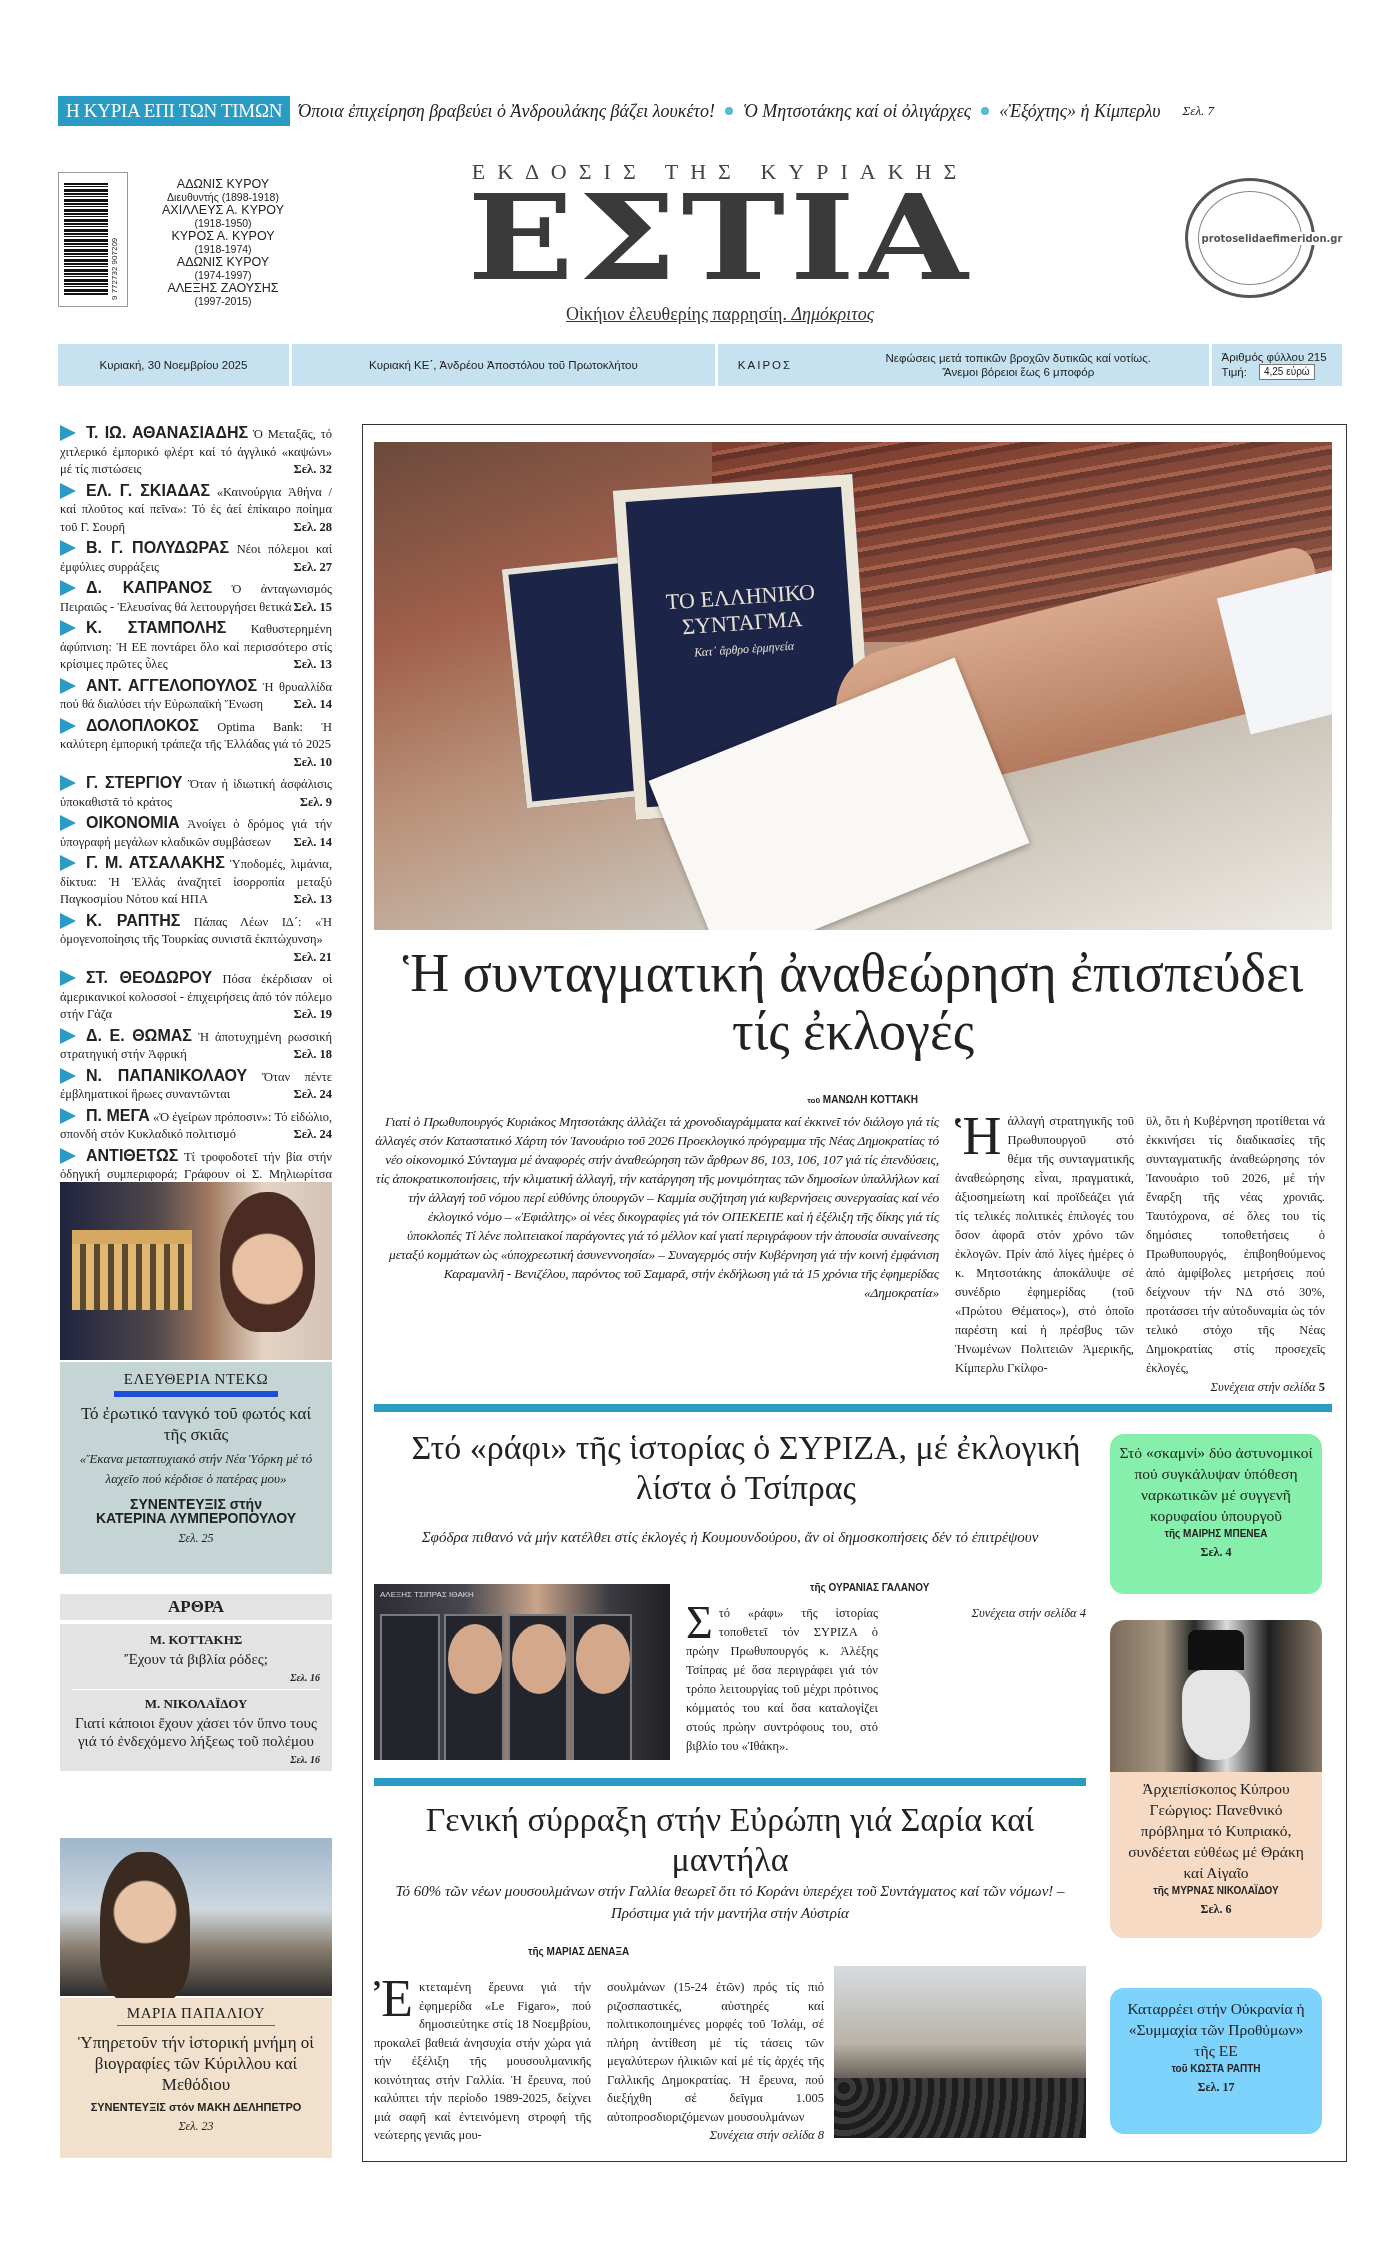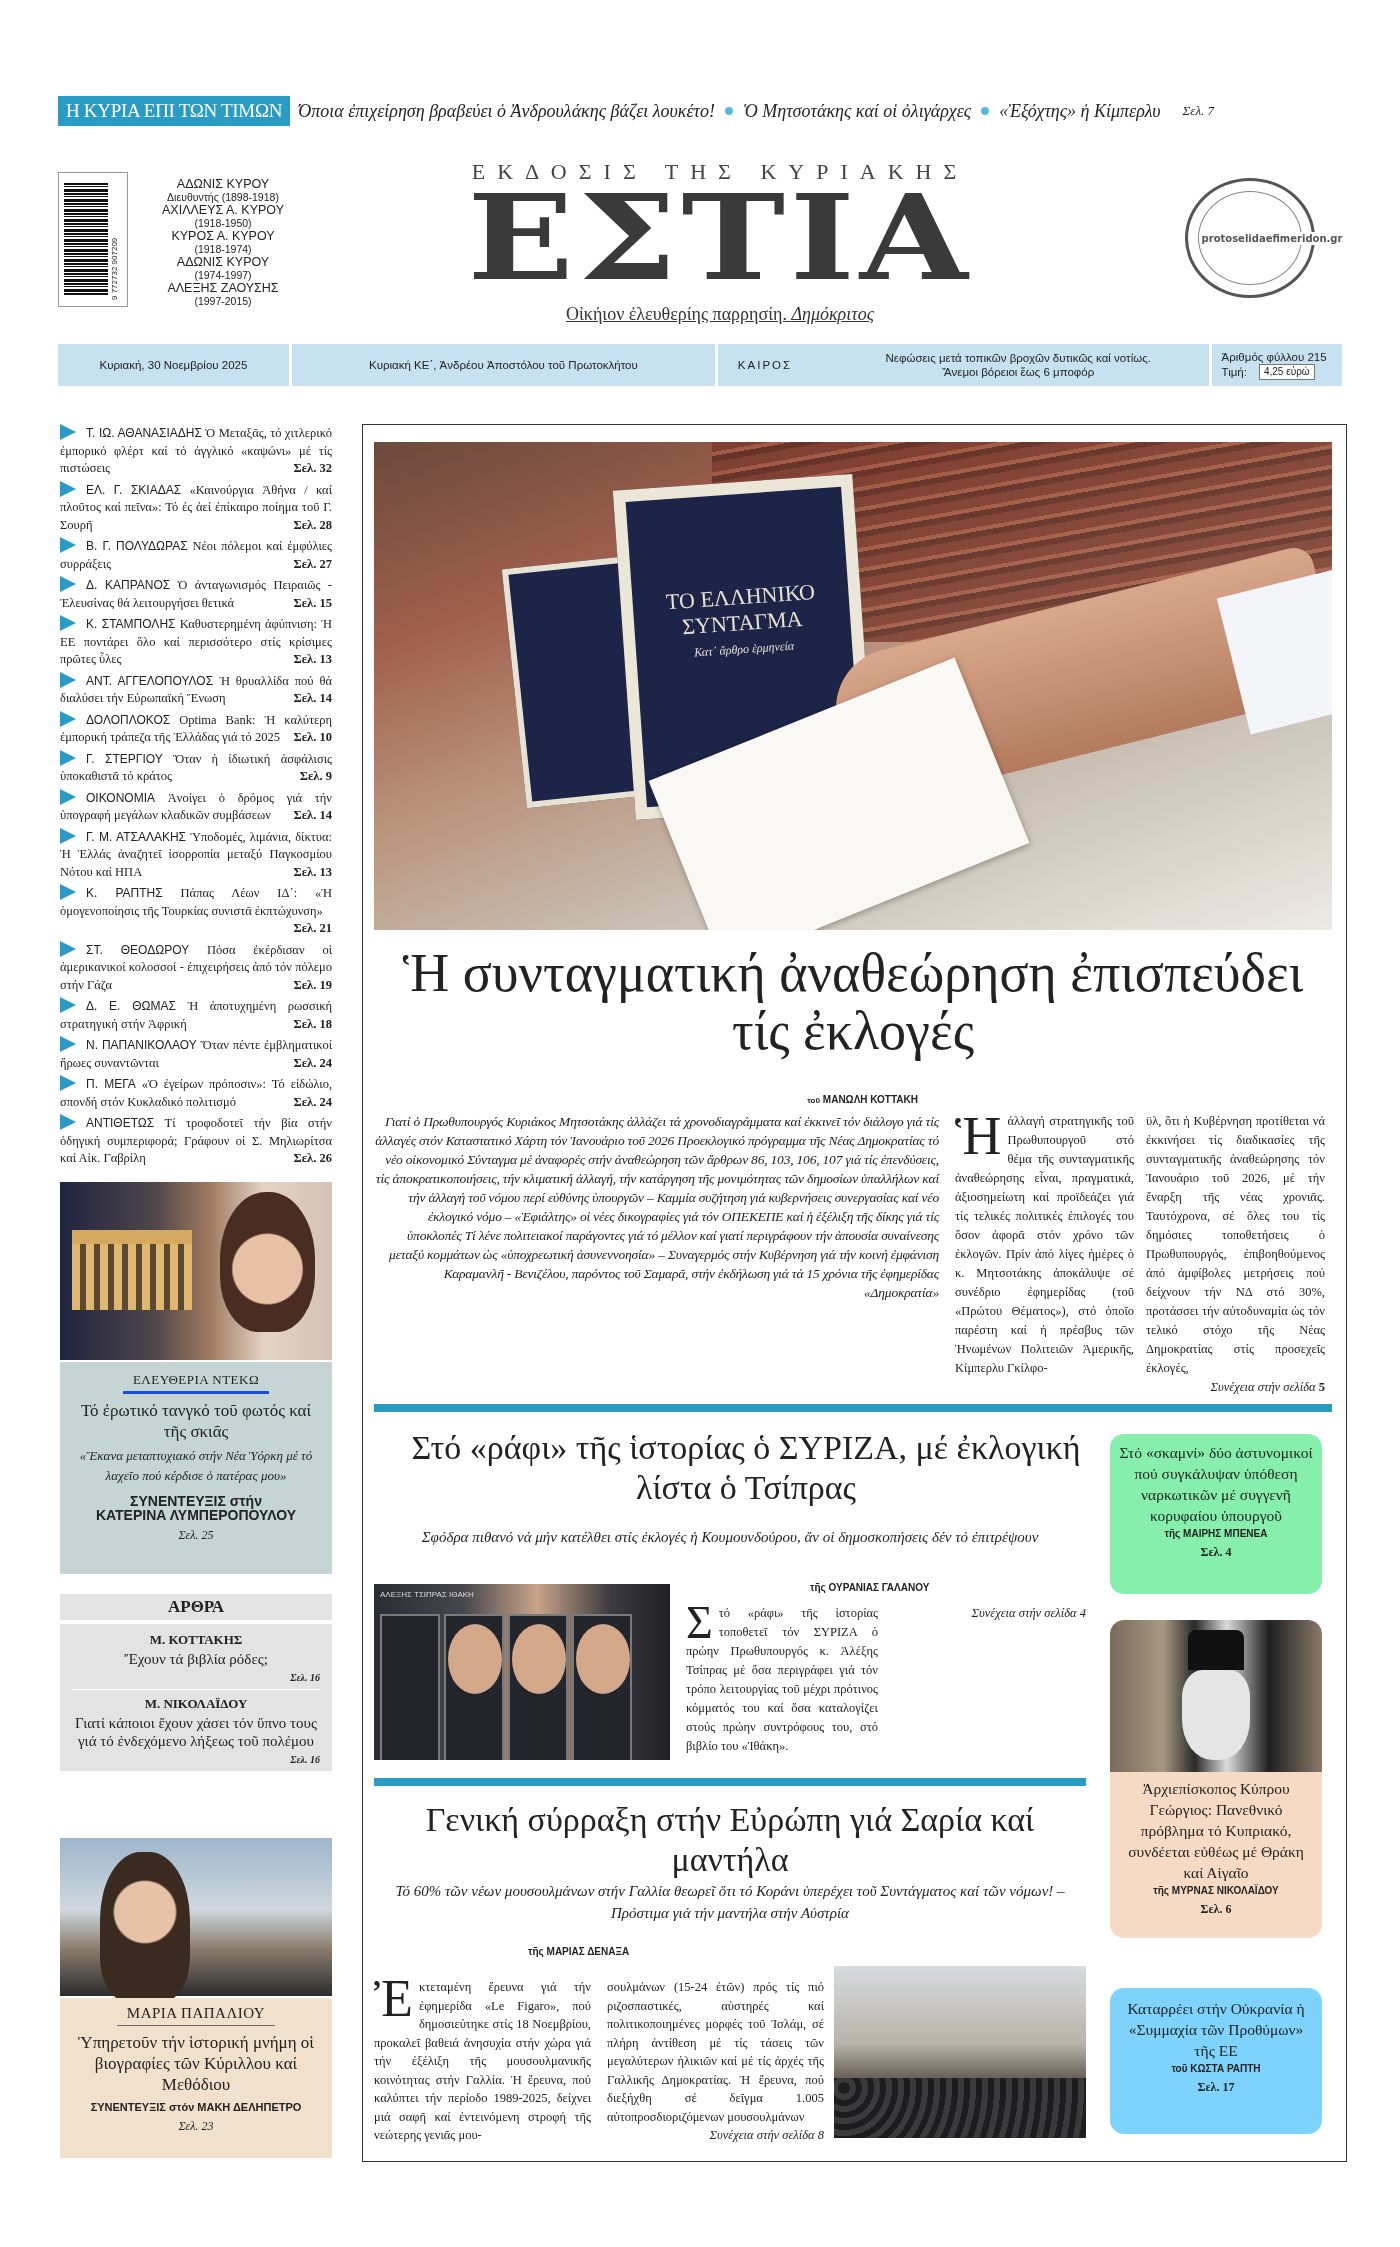--- a/index.html
+++ b/index.html
@@ -40,30 +40,30 @@
   .info-bar .c3 .k { letter-spacing: 2px; width: 90px; text-align: left; }
   .info-bar .c3 .v { flex: 1; }
   .info-bar .c4 { width: 131px; flex-direction: column; align-items: flex-start; padding-left: 10px; }
   .info-bar .price-row { display: flex; align-items: center; gap: 12px; }
   .info-bar .price { background: #fff; border: 1px solid #777; padding: 0 4px; font-size: 10px; }
 
   
   .left-col { position: absolute; left: 60px; top: 424px; width: 272px; }
   .toc-item { font-size: 12.5px; line-height: 17.5px; text-align: justify; margin-bottom: 3px; }
   .toc-item .arrow { display: inline-block; width: 0; height: 0; border-left: 16px solid #2a9bc4; border-top: 8px solid transparent; border-bottom: 8px solid transparent; vertical-align: -3px; margin-right: 10px; }
-  .toc-item .author { font-family: "Liberation Sans", sans-serif; font-weight: normal; font-size: 12px; }
+  .toc-item .author { font-family: "Liberation Sans", sans-serif; font-weight: bold; font-size: 16px; }
   .toc-item .page { float: right; font-weight: bold; font-size: 12.5px; }
   .toc-item::after { content: ""; display: block; clear: both; }
   .photo-dekou { position: absolute; left: 60px; top: 1182px; width: 272px; height: 178px; background: linear-gradient(90deg, #1e2440 0%, #50464a 35%, #a07a60 55%, #e5d3c4 75%, #d4c2b6 100%); }
   .photo-dekou .temple { position: absolute; left: 12px; top: 48px; width: 120px; height: 80px; background: repeating-linear-gradient(90deg, #e0b770 0 8px, #5a4930 8px 14px); border-top: 14px solid #d5a960; }
   .photo-dekou .face { position: absolute; left: 160px; top: 10px; width: 95px; height: 140px; border-radius: 48% 48% 40% 40%; background: radial-gradient(circle at 50% 55%, #e8c0a4 0 38%, #4a2c22 40% 100%); }
 
   .card { text-align: center; }
   .card-dekou { position: absolute; left: 60px; top: 1362px; width: 272px; height: 212px; background: #c5d5d6; padding: 8px 10px; }
-  .card-dekou .name { font-size: 13px; letter-spacing: 0.5px; border-bottom: 3px solid #1d4ed8; display: inline-block; padding: 0 10px 3px; }
+  .card-dekou .name { font-size: 15px; letter-spacing: 0.5px; border-bottom: 6px solid #1d4ed8; display: inline-block; padding: 0 10px 3px; }
   .card-dekou .title { font-size: 17px; line-height: 21px; margin-top: 6px; }
   .card-dekou .quote { font-style: italic; font-size: 13px; line-height: 20px; margin-top: 4px; }
   .card-dekou .by { font-family: "Liberation Sans", sans-serif; font-size: 14px; font-weight: bold; line-height: 14px; margin-top: 8px; }
   .card-dekou .pg, .card-papaliou .pg { font-style: italic; font-size: 12px; margin-top: 6px; }
 
   .arthra { position: absolute; left: 60px; top: 1594px; width: 272px; }
   .arthra .head { background: #e3e3e3; text-align: center; font-weight: bold; font-size: 17px; padding: 3px 0; margin-bottom: 4px; }
   .arthra .body { background: #e3e3e3; padding: 8px 12px 6px; text-align: center; }
   .arthra .a-name { font-weight: bold; font-size: 13px; }
   .arthra .a-title { font-size: 15px; line-height: 18px; margin-top: 2px; }

